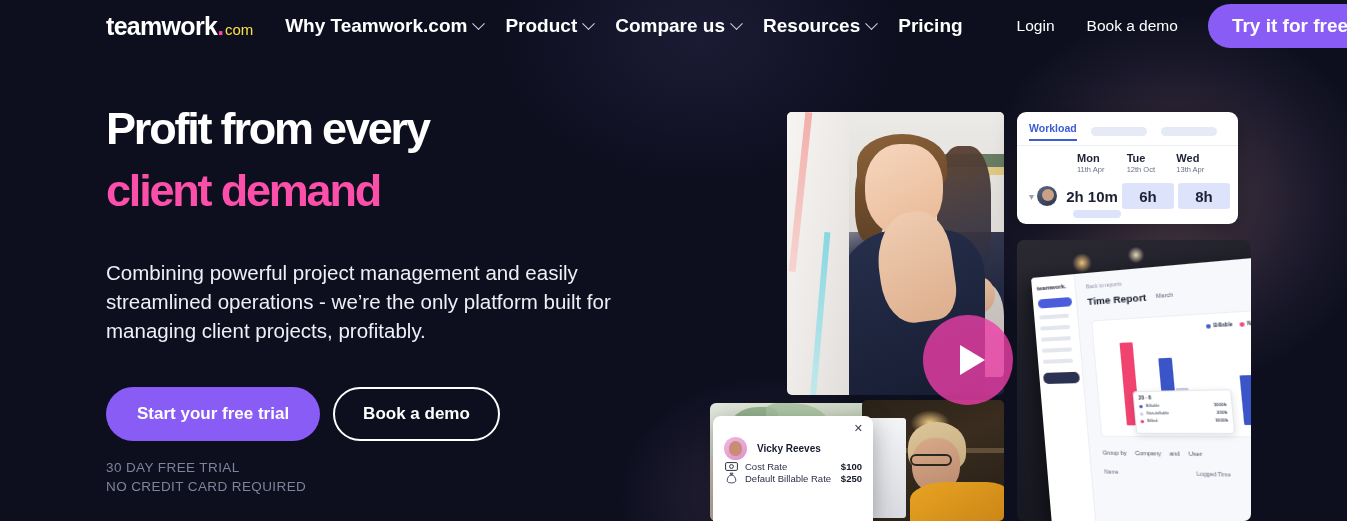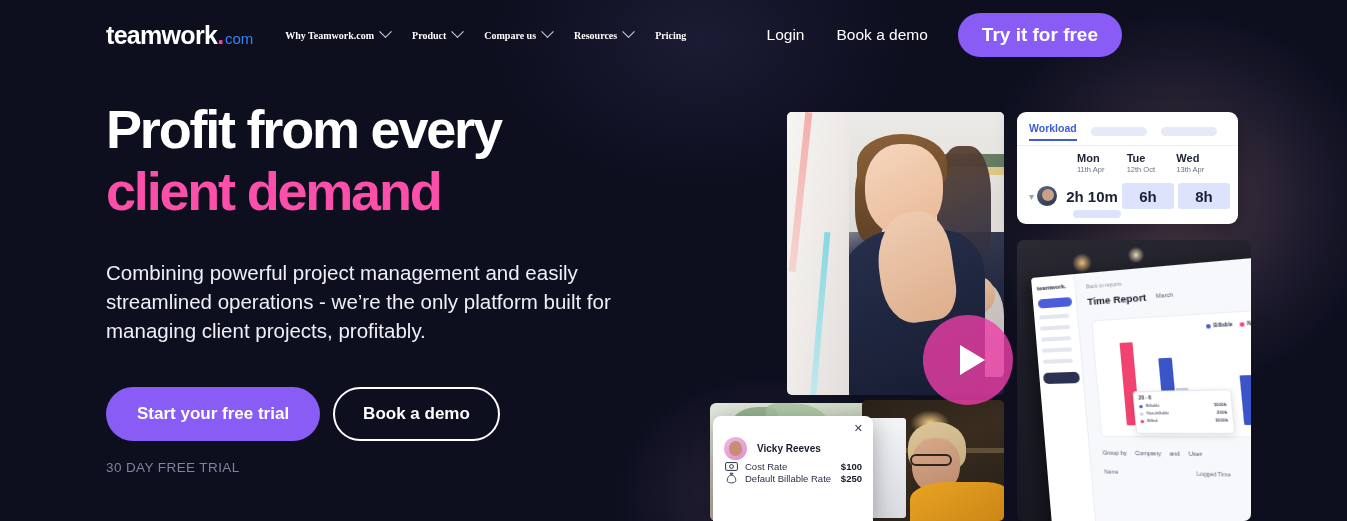--- a/index.html
+++ b/index.html
@@ -34,53 +34,52 @@
     background: radial-gradient(closest-side, rgba(120,90,130,0.30), rgba(13,15,31,0) 72%);
   }
   .glow-top {
     left: 430px; top: -150px;
     width: 540px; height: 380px;
     background: radial-gradient(closest-side, rgba(60,55,100,0.30), rgba(13,15,31,0) 75%);
   }
 
   
   .nav {
-    position: absolute; left: 0; top: 9px;
+    position: absolute; left: 0; top: 0;
     width: 1166px; height: 52px;
     display: flex; align-items: center;
     padding-left: 106px; padding-right: 44px;
     z-index: 30;
   }
   .logo {
     display: flex; align-items: baseline;
     margin-right: 32px;
     cursor: pointer;
   }
   .logo-main {
     color: #ffffff;
     font-size: 25px;
     font-weight: bold;
     letter-spacing: -0.7px;
   }
   .logo-dot { color: #ff3fa4; font-size: 25px; font-weight: bold; }
   .logo-com {
-    color: #3b82f6; font-size: 15px; font-weight: normal;
+    color: #fde047; font-size: 15px; font-weight: normal;
     letter-spacing: -0.1px; margin-left: 1px;
   }
 
   .nav-links { display: flex; align-items: center; }
   .nav-item {
-    display: flex; 
+    display: flex; align-items: center;
     color: #ffffff;
-    font-size: 10px;
+    font-size: 19px;
     font-weight: bold;
     margin-right: 22px;
     cursor: pointer;
     white-space: nowrap;
-    font-family: Liberation Serif, serif;
   }
   .nav-item .caret {
     display: inline-block;
     margin-left: 7px;
     width: 9px; height: 9px;
     border-right: 1.6px solid #cfd2e0;
     border-bottom: 1.6px solid #cfd2e0;
     transform: rotate(45deg) translate(-2px,-2px);
   }
   .nav-right { margin-left: auto; display: flex; align-items: center; }
@@ -103,21 +102,21 @@
   }
 
   
   .hero {
     position: absolute;
     left: 106px; top: 98px;
     width: 600px;
     z-index: 20;
   }
   .hero h1 {
-    font-size: 54px;
+    font-size: 45px;
     line-height: 62px;
     font-weight: bold;
     letter-spacing: -2.2px;
     color: #ffffff;
   }
   .hero h1 .accent { color: #fb4fa9; display: block; }
   .hero p {
     margin-top: 36px;
     color: #eef0f6;
     font-size: 20.5px;
@@ -556,20 +555,21 @@
     </h1>
     <p>Combining powerful project management and easily streamlined operations - we’re the only platform built for managing client projects, profitably.</p>
 
     <div class="cta-row">
       <button class="btn-primary">Start your free trial</button>
       <button class="btn-secondary">Book a demo</button>
     </div>
 
     <div class="fineprint">
       <div>30 DAY FREE TRIAL</div>
+      <div>NO CREDIT CARD REQUIRED</div>
     </div>
   </div>
 
   <div class="collage">
 
     <div class="photo photo-main">
       <div class="pm-bgwall"></div>
       <div class="pm-shelf"></div>
       <div class="pm-shelf2"></div>
       <div class="pm-man"></div>

